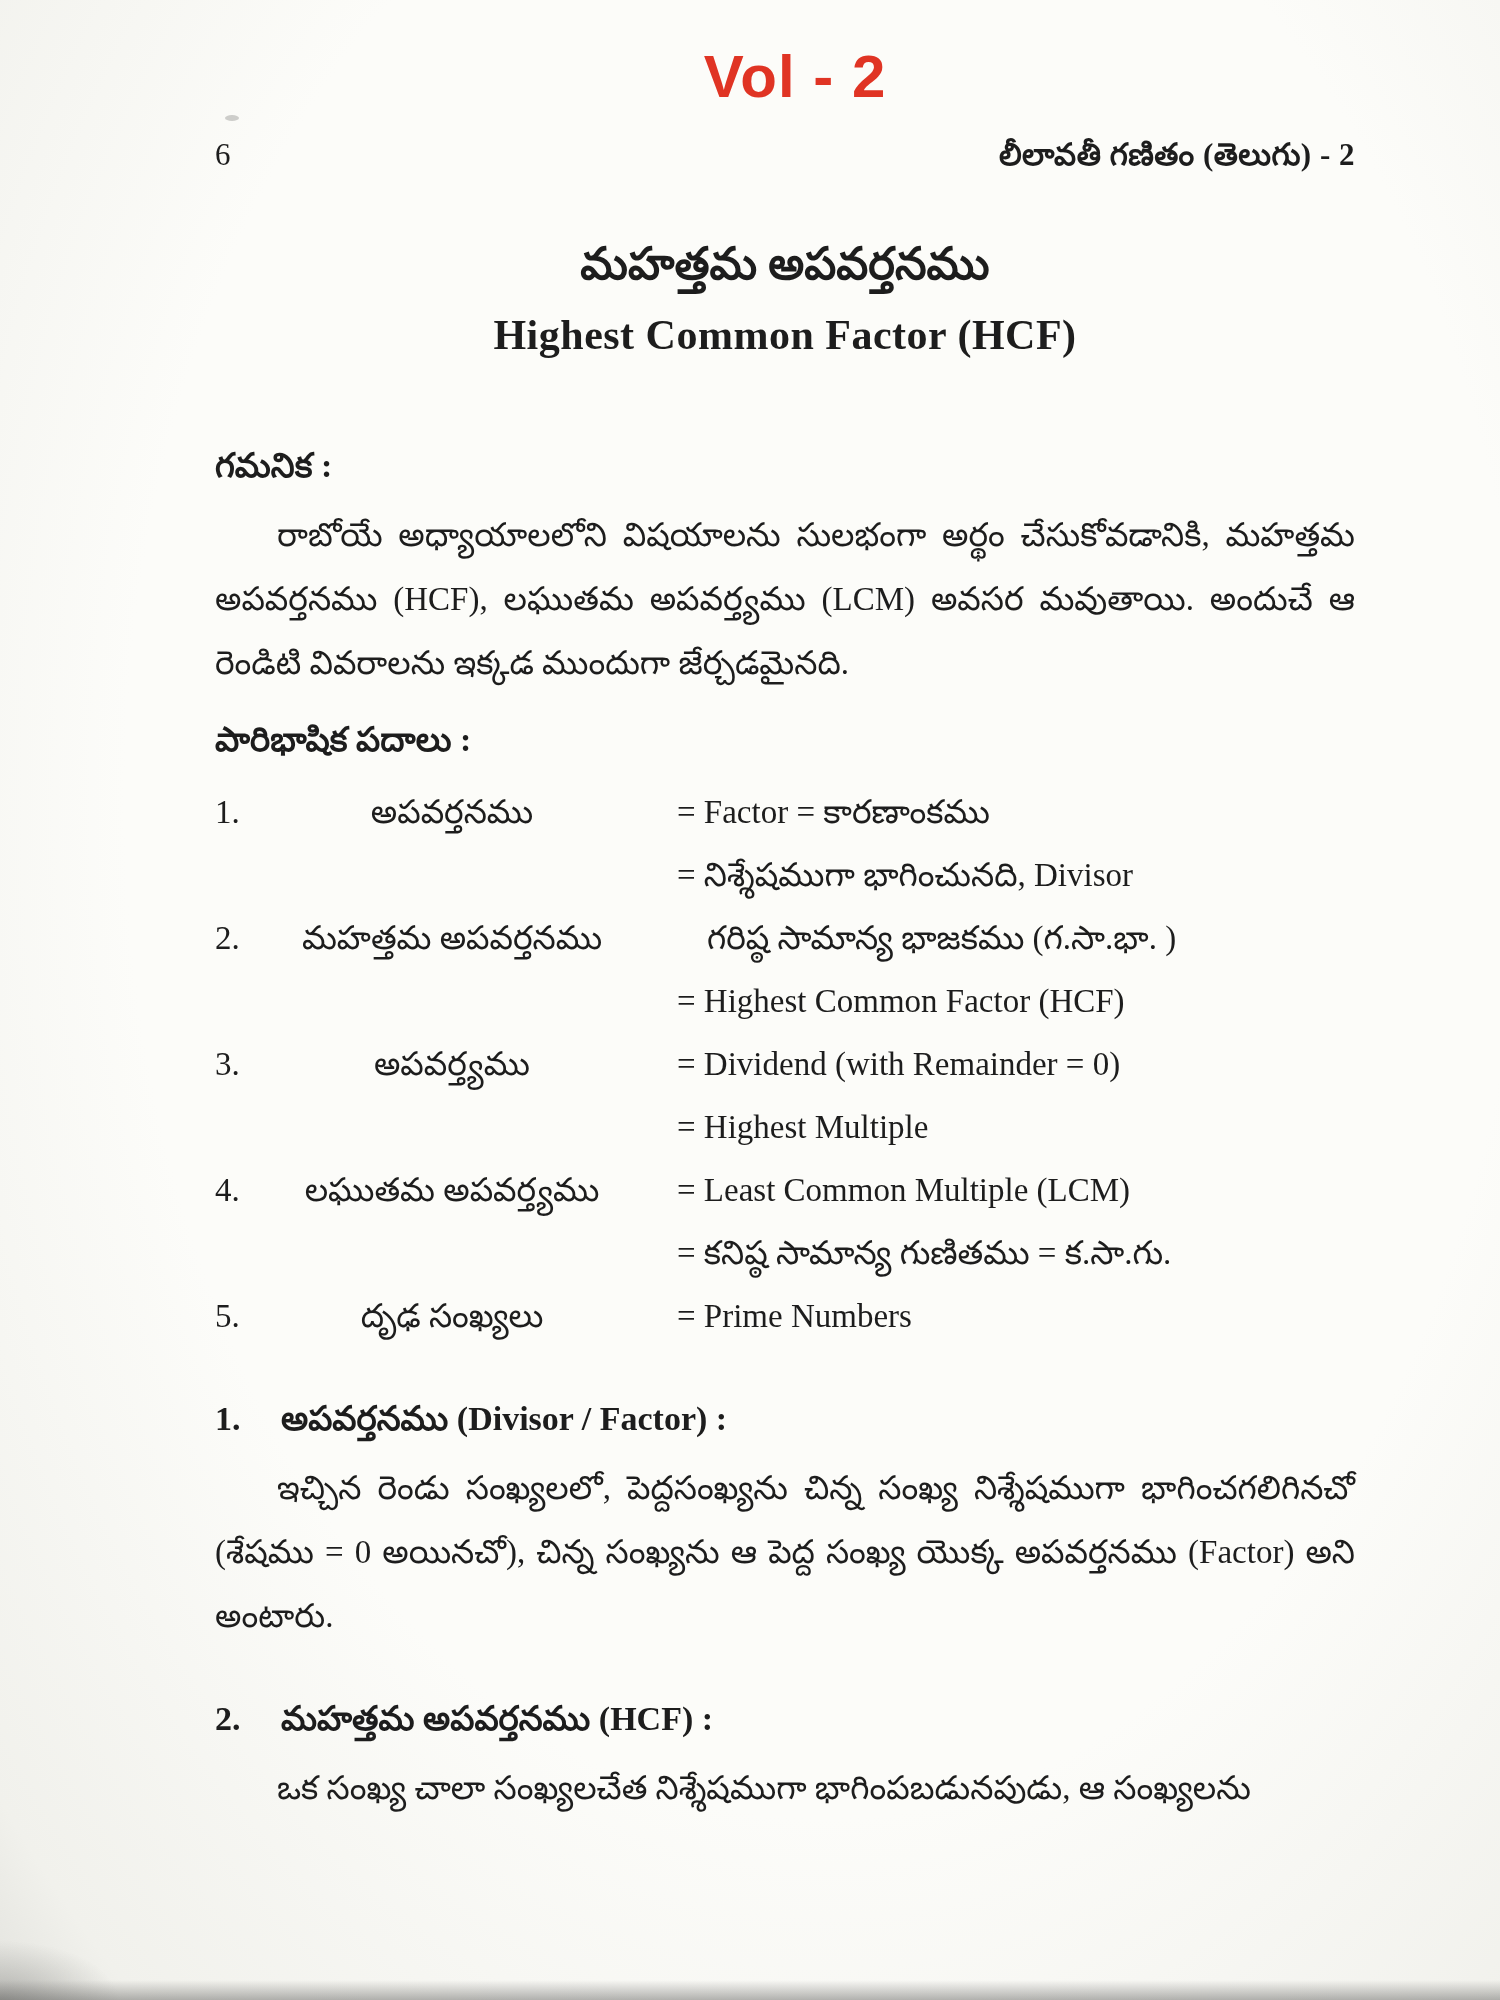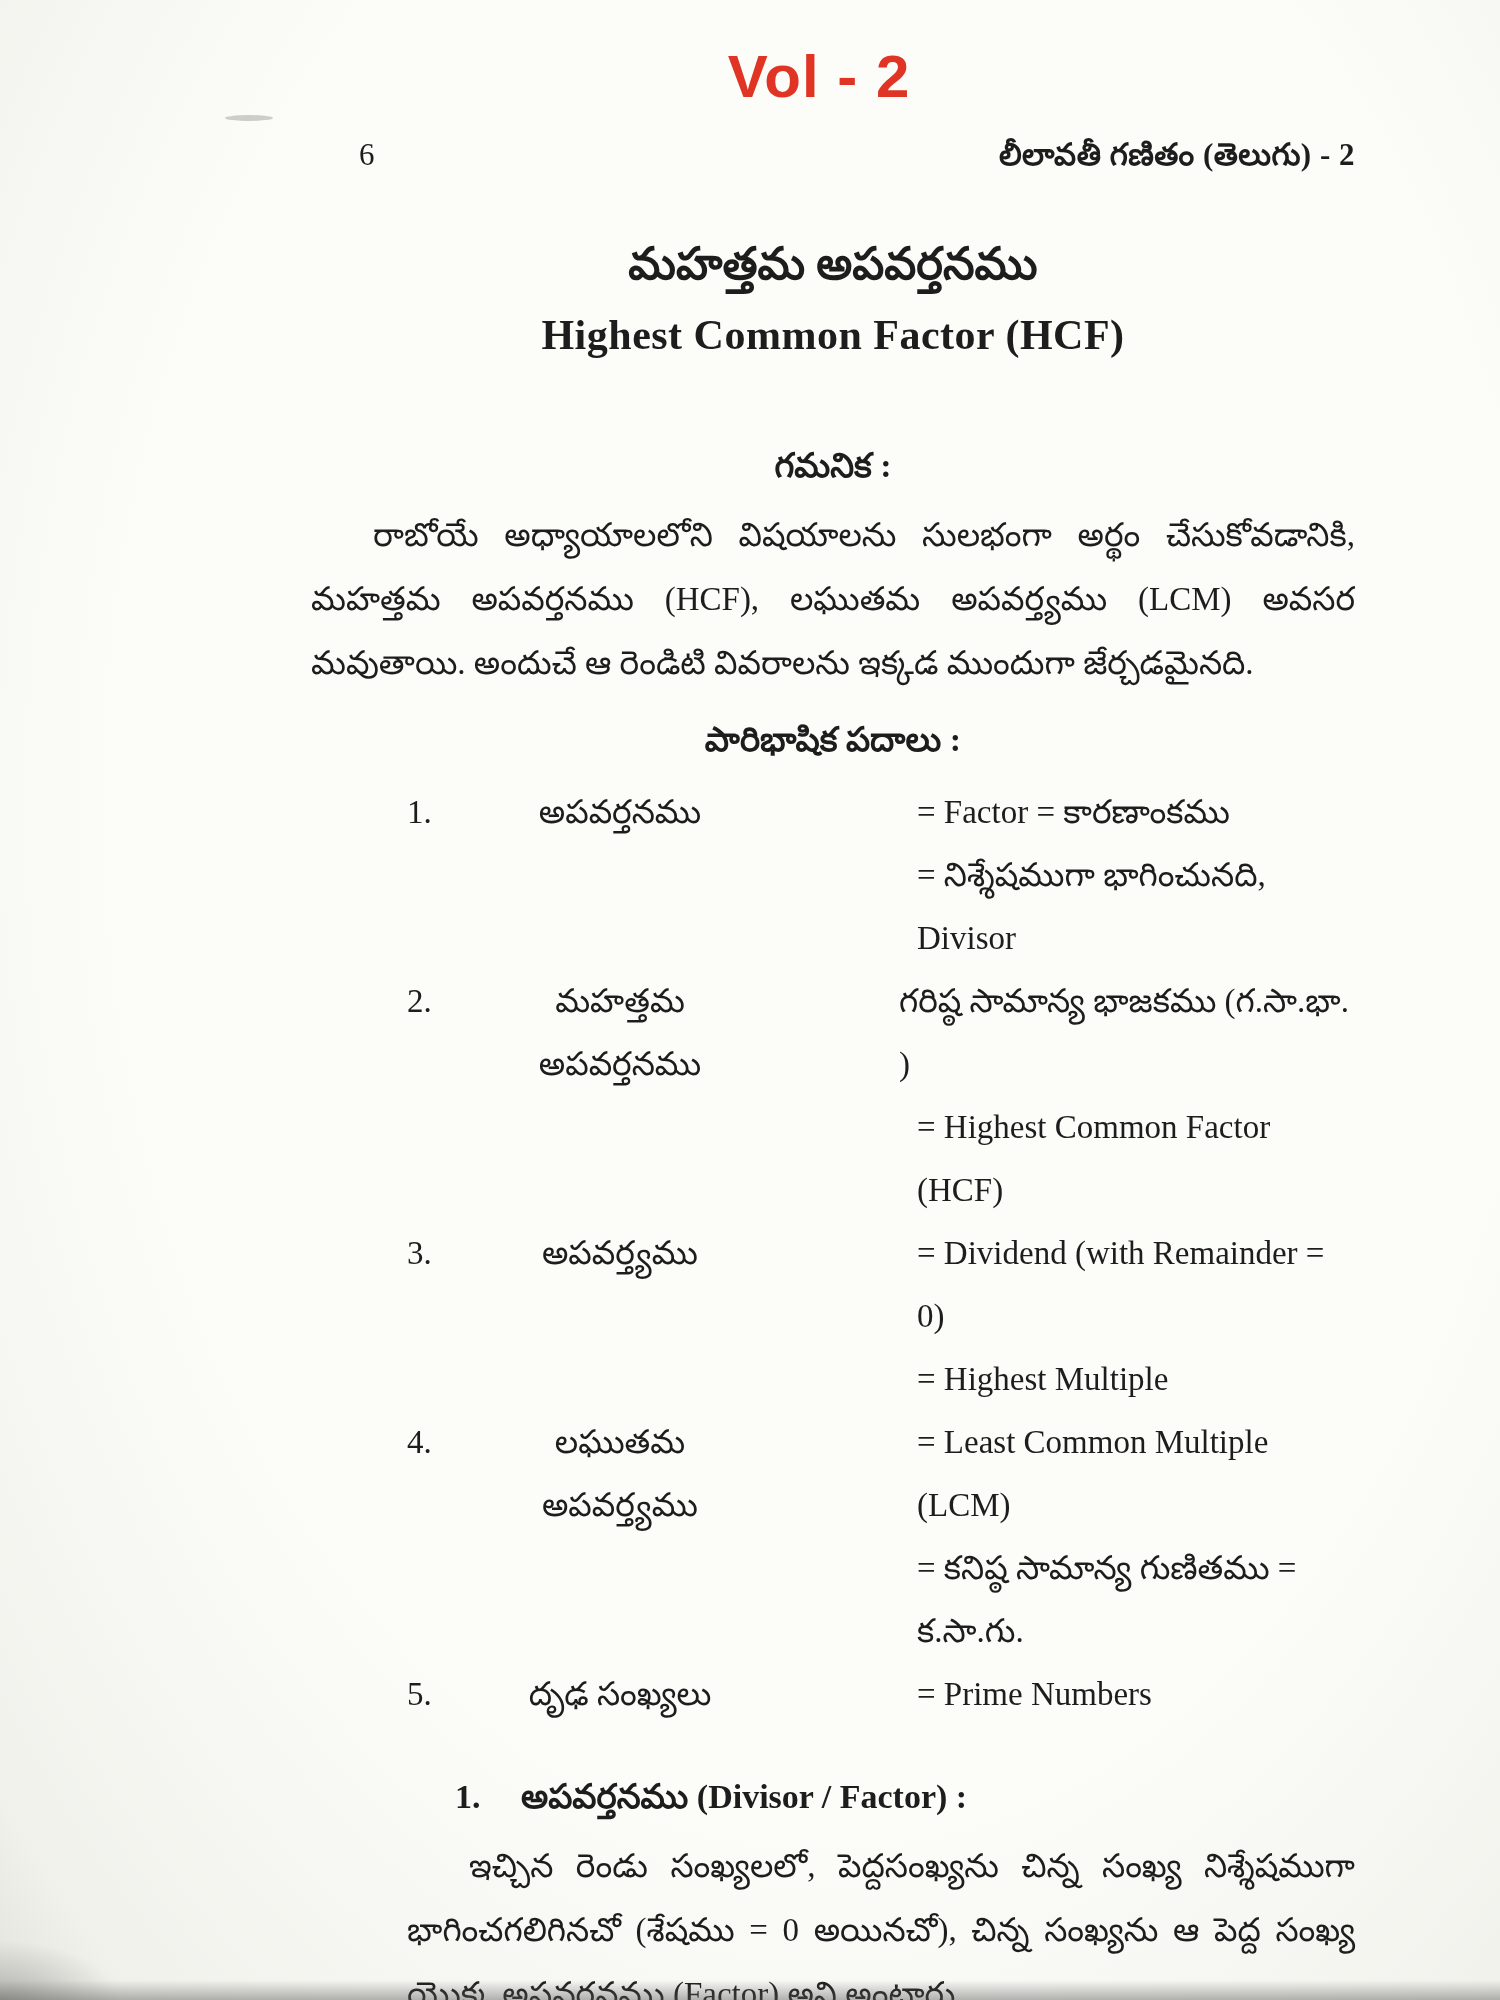--- a/index.html
+++ b/index.html
@@ -1,15 +1,15 @@
 <!DOCTYPE html>
 <html><head>
 <meta charset="utf-8">
 <style>
-  * { box-sizing: border-box; padding-left: 48px; }
+  * { box-sizing: border-box; }
   html, body { margin: 0; padding: 0; }
   body {
     width: 1500px; height: 2000px;
     background: #e8e8e4;
     font-family: "Liberation Serif", serif;
     color: #1d1d1d;
   }
   .page {
     position: relative;
     width: 1500px; height: 2000px;
@@ -51,21 +51,20 @@
     text-align: center;
     font-size: 42px;
     font-weight: 700;
     letter-spacing: 0.5px;
   }
 
   .section-heading {
     margin-top: 26px;
     font-size: 34px;
     font-weight: 700;
-    text-align: center;
   }
   .note-heading { margin-top: 88px; }
 
   .body-para {
     margin: 10px 0 0 0;
     font-size: 33px;
     line-height: 64px;
     text-align: justify;
     text-indent: 62px;
   }

